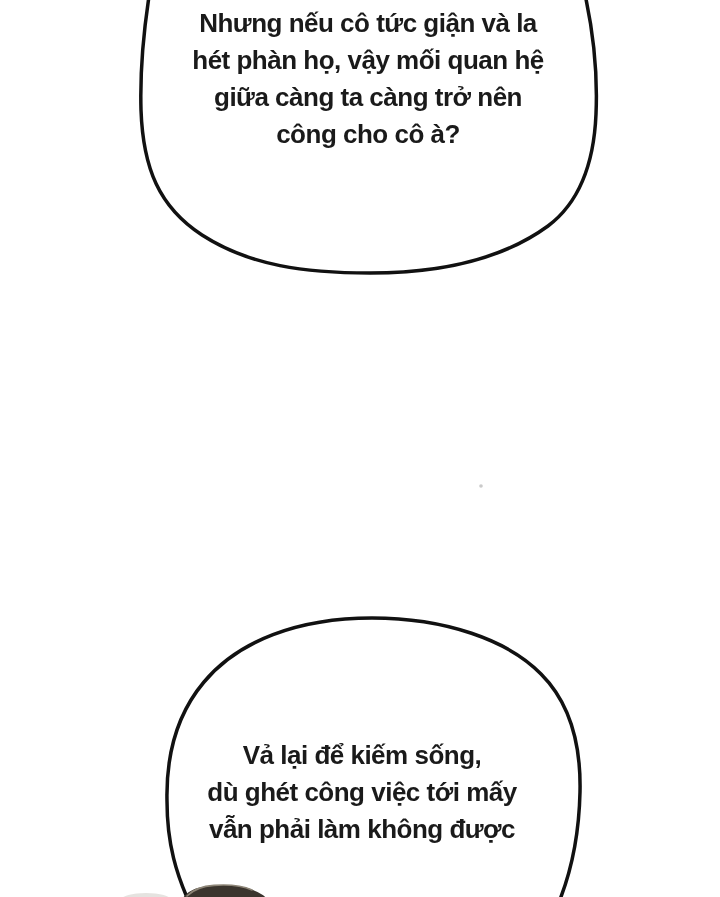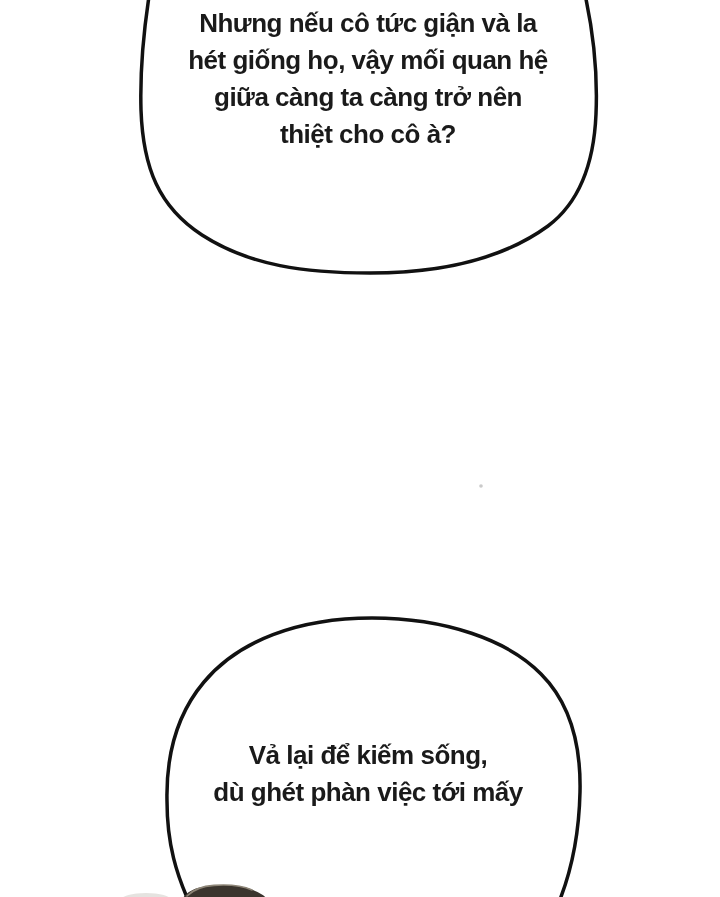--- a/index.html
+++ b/index.html
@@ -38,21 +38,21 @@
     width: 520px;
     text-align: center;
     color: var(--text, #1a1a1a);
     font-size: 26px;
     line-height: 37px;
     font-weight: 700;
     letter-spacing: -0.5px;
     white-space: nowrap;
   }
   #speech-text-top { left: 108px; top: 5px; }
-  #speech-text-bottom { left: 108px; top: 737px; }
+  #speech-text-bottom { left: 102px; top: 737px; }
 </style>
 </head>
 <body>
 
 <div id="panel">
 
   <svg id="art" viewBox="0 0 720 897" xmlns="http://www.w3.org/2000/svg">
 
     <path class="bubble-outline" d="M 150 -10
              C 142 40 140 75 141 110
@@ -79,23 +79,24 @@
              C 228 884.2 243 886 253 890
              C 259 892.5 264 895 266 898
              Z"></path>
     <path class="hair-highlight" d="M 187 896
              C 194 889 204 886 214 885.4
              C 230 884.3 244 886.5 252 890"></path>
   </svg>
 
   <div id="speech-text-top" class="speech-text">
     <div>Nhưng nếu cô tức giận và la</div>
-    <div>hét giống họ, vậy mối quan hệ</div>
+    <div>hét phàn họ, vậy mối quan hệ</div>
     <div>giữa càng ta càng trở nên</div>
-    <div>thiệt cho cô à?</div>
+    <div>công cho cô à?</div>
   </div>
 
   <div id="speech-text-bottom" class="speech-text">
     <div>Vả lại để kiếm sống,</div>
-    <div>dù ghét phàn việc tới mấy</div>
+    <div>dù ghét công việc tới mấy</div>
+    <div>vẫn phải làm không được</div>
   </div>
 
 </div>
 
 </body></html>

